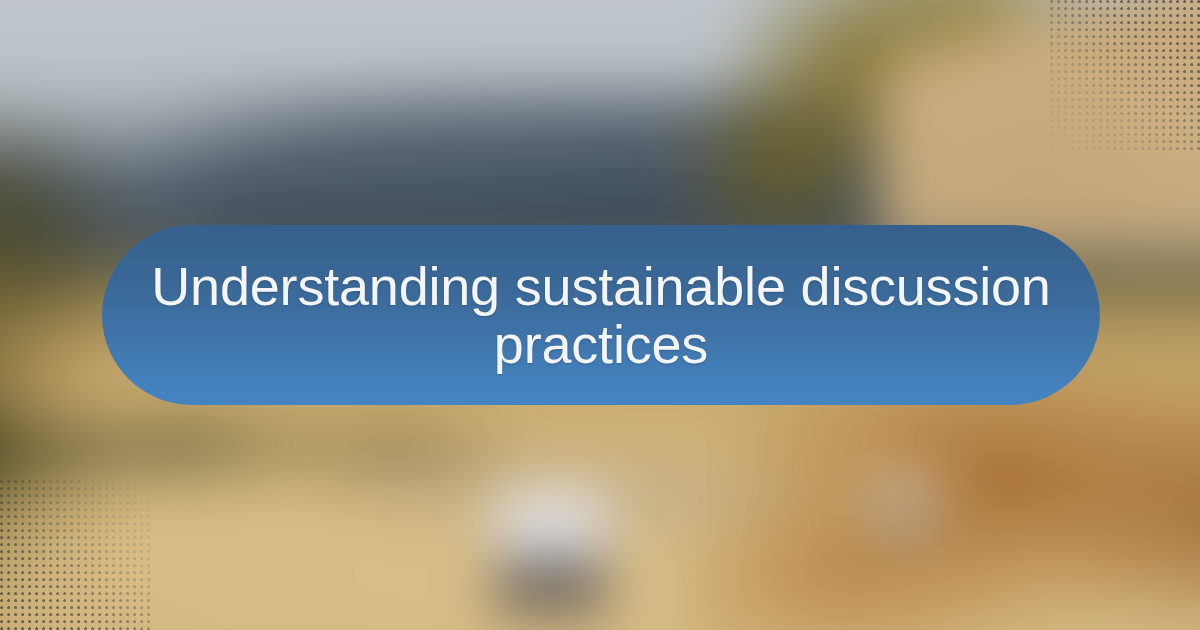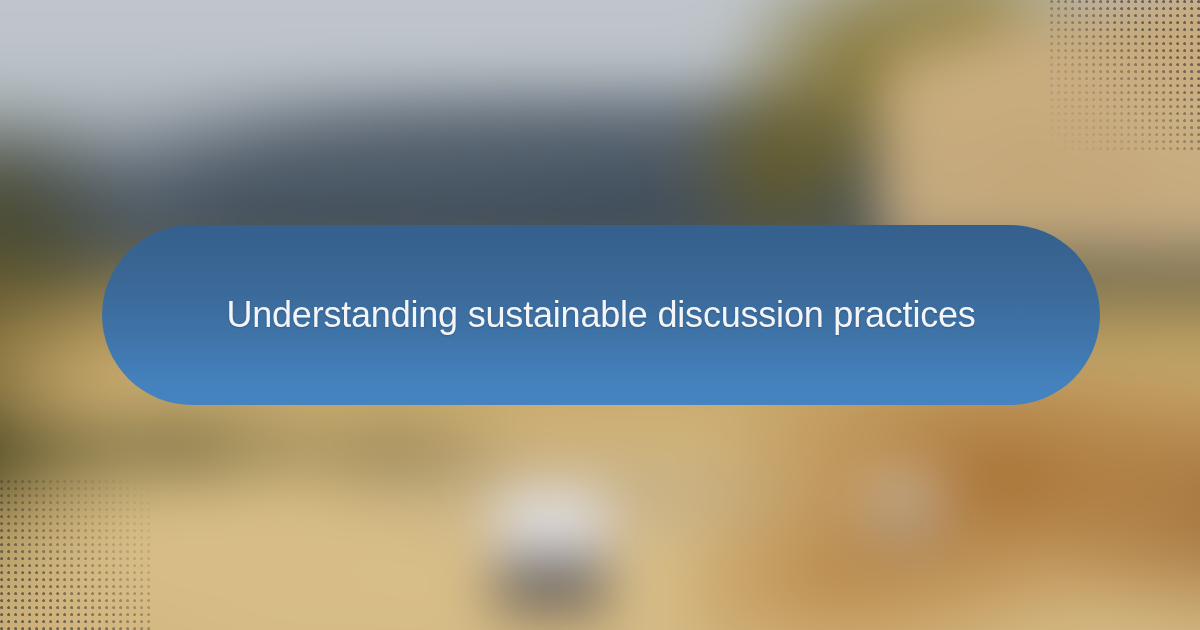--- a/index.html
+++ b/index.html
@@ -188,21 +188,21 @@
     background:linear-gradient(to bottom, #35608e 0%, #3a6795 30%, #3f74a9 62%, #4481bd 88%, #4584c1 100%);
     display:flex;
     align-items:center;
     justify-content:center;
     padding:0 46px;
   }
 
   .headline {
     color:#f3f5f7;
     font-family:"Liberation Sans", sans-serif;
-    font-size:36px;
+    font-size:54px;
     font-weight:400;
     line-height:1.08;
     text-align:center;
     letter-spacing:-0.2px;
     white-space:pre-line;
     text-shadow:0 1px 2px rgba(20,40,64,.28);
   }
 </style>
 </head>
 <body>

